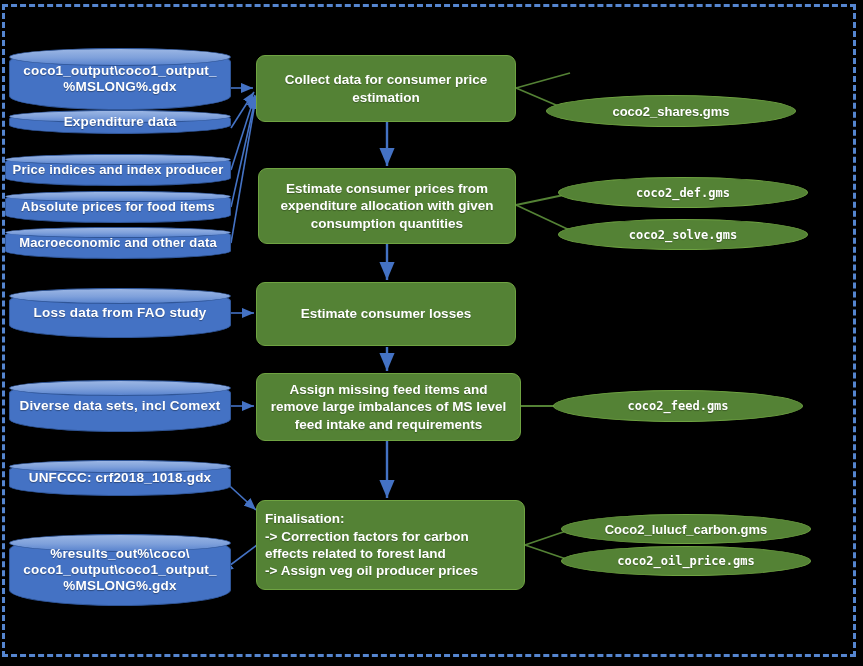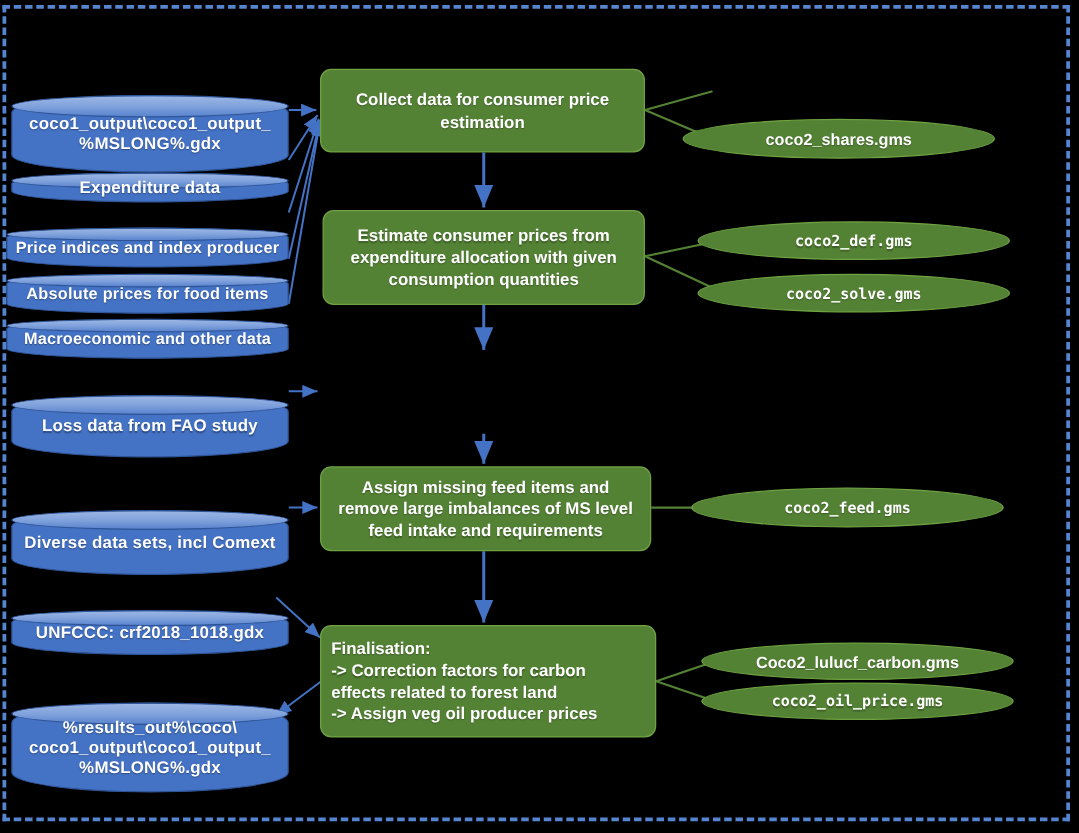--- a/index.html
+++ b/index.html
@@ -38,21 +38,20 @@
     display: flex;
     align-items: center;
     justify-content: center;
     background: #4472C4;
     border: 1px solid #2F5597;
     border-radius: 50% / 14px;
     line-height: 1.18;
     padding: 0 6px;
     z-index: 4;
     text-shadow: 0 1px 1px rgba(0,0,0,.35);
-    margin-top: 28px;
   }
   .cyl .cap {
     position: absolute;
     left: -1px;
     right: -1px;
     top: -1px;
     height: 18px;
     background: linear-gradient(180deg, #9BB6E4 0%, #7EA0DB 55%, #5A84CE 100%);
     border: 1px solid #2F5597;
     border-radius: 50% / 50%;
@@ -218,20 +217,23 @@
   </div>
 
   <div class="proc" style="left:256px; top:55px; width:260px; height:67px;">
     <span class="txt">Collect data for consumer price<br>estimation</span>
   </div>
 
   <div class="proc" style="left:258px; top:168px; width:258px; height:76px;">
     <span class="txt">Estimate consumer prices  from<br>expenditure allocation with given<br>consumption quantities</span>
   </div>
 
+  <div class="proc" style="left:256px; top:282px; width:260px; height:64px;">
+    <span class="txt">Estimate consumer losses</span>
+  </div>
 
   <div class="proc" style="left:256px; top:373px; width:265px; height:68px;">
     <span class="txt">Assign missing feed items and<br>remove large imbalances of MS level<br>feed intake and requirements</span>
   </div>
 
   <div class="proc left-align" style="left:256px; top:500px; width:269px; height:90px;">
     <span class="txt">Finalisation:<br>-&gt; Correction factors for carbon<br>     effects related to forest land<br>-&gt; Assign veg oil producer prices</span>
   </div>
 
 

